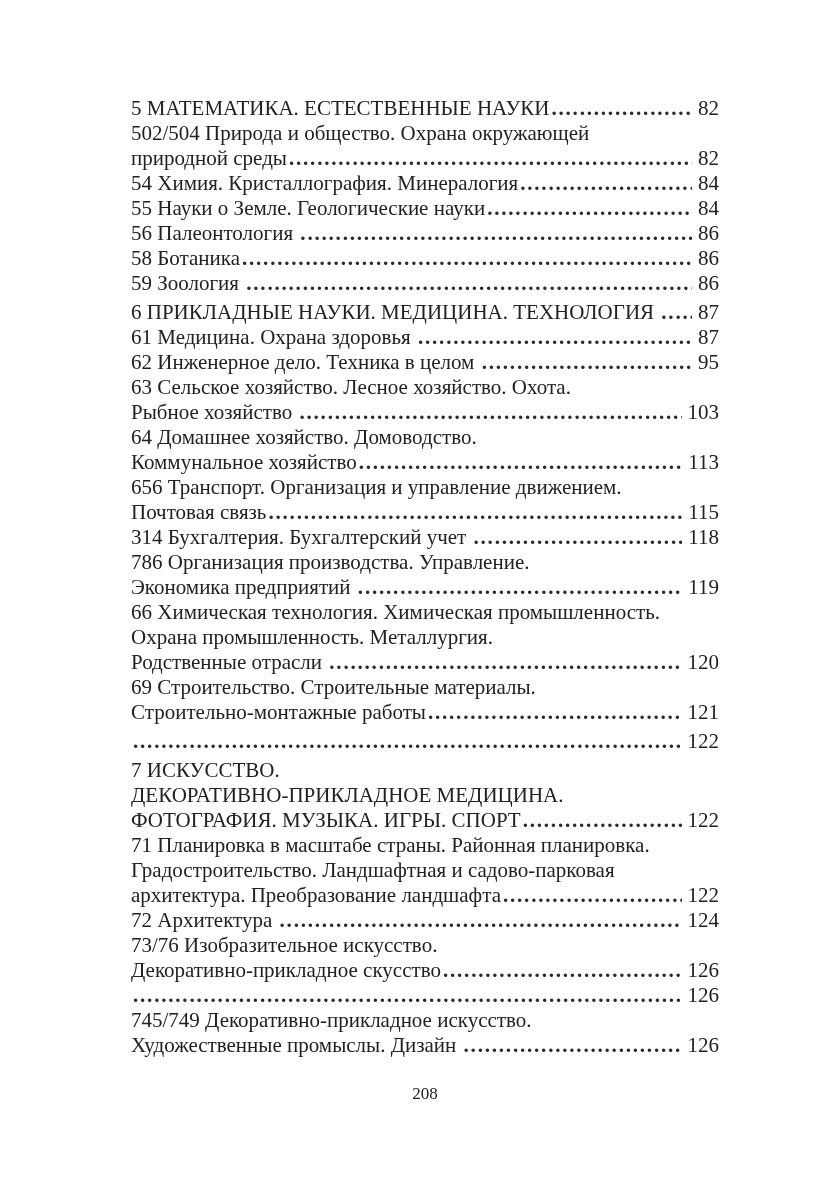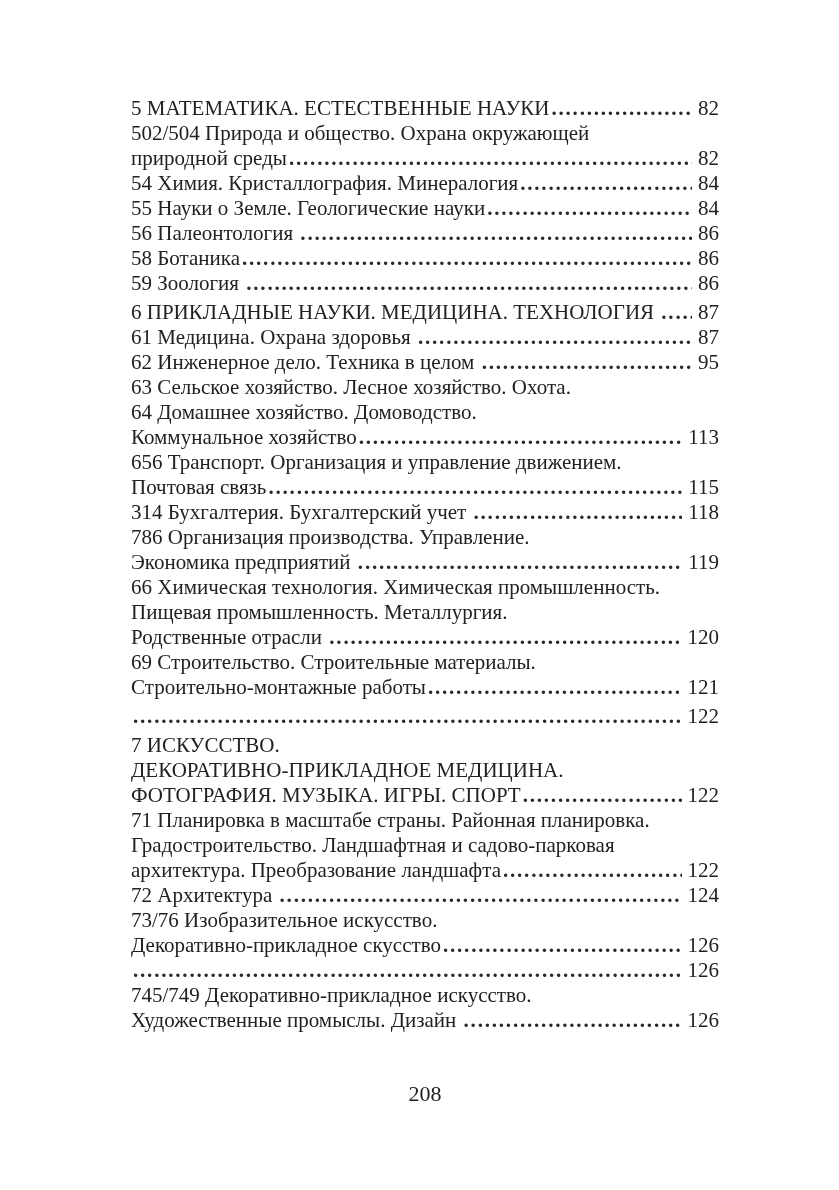--- a/index.html
+++ b/index.html
@@ -57,21 +57,21 @@
   .pg {
     flex: 0 0 auto;
     white-space: pre;
   }
   .footer {
     position: absolute;
     left: 131px;
     top: 1081px;
     width: 588px;
     text-align: center;
-    font-size: 22px;
+    font-size: 17px;
     line-height: 25px;
     color: #212121;
   }
 </style>
 </head>
 <body>
 
 <div class="page">
   <div class="toc" id="toc">
       <div class="entry heading">
@@ -140,20 +140,25 @@
       </div>
       <div class="entry">
         <div class="line last">
           <span class="t">62 Инженерное дело. Техника в целом </span>
           <span class="leader"></span>
           <span class="pg">95</span>
         </div>
       </div>
       <div class="entry">
         <div class="line"><span class="t">63 Сельское хозяйство. Лесное хозяйство. Охота.</span></div>
+        <div class="line last">
+          <span class="t">Рыбное хозяйство </span>
+          <span class="leader"></span>
+          <span class="pg">103</span>
+        </div>
       </div>
       <div class="entry">
         <div class="line"><span class="t">64 Домашнее хозяйство. Домоводство.</span></div>
         <div class="line last">
           <span class="t">Коммунальное хозяйство</span>
           <span class="leader"></span>
           <span class="pg">113</span>
         </div>
       </div>
       <div class="entry">
@@ -174,21 +179,21 @@
       <div class="entry">
         <div class="line"><span class="t">786 Организация производства. Управление.</span></div>
         <div class="line last">
           <span class="t">Экономика предприятий </span>
           <span class="leader"></span>
           <span class="pg">119</span>
         </div>
       </div>
       <div class="entry">
         <div class="line"><span class="t">66 Химическая технология. Химическая промышленность.</span></div>
-        <div class="line"><span class="t">Пищевая промышленность. Металлургия.</span></div>
+        <div class="line"><span class="t">Охрана промышленность. Металлургия.</span></div>
         <div class="line last">
           <span class="t">Родственные отрасли </span>
           <span class="leader"></span>
           <span class="pg">120</span>
         </div>
       </div>
       <div class="entry">
         <div class="line"><span class="t">69 Строительство. Строительные материалы.</span></div>
         <div class="line last">
           <span class="t">Строительно-монтажные работы</span>

